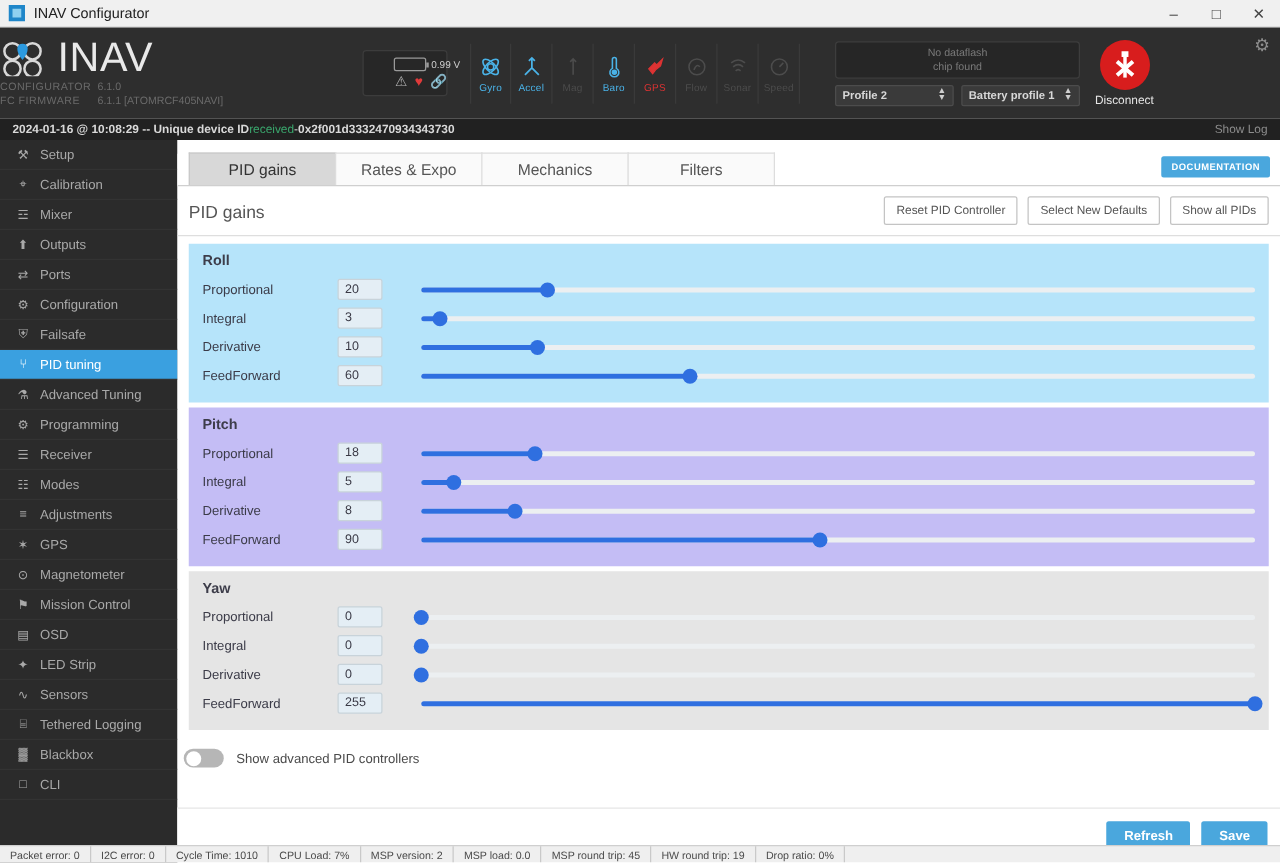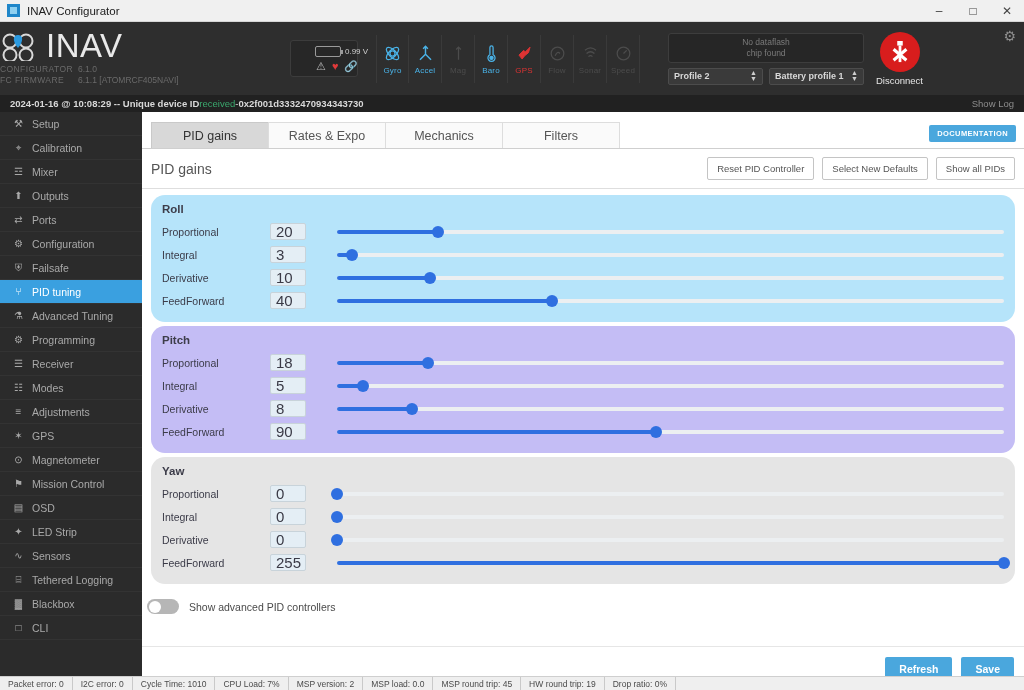--- a/index.html
+++ b/index.html
@@ -160,31 +160,31 @@
   }
   .section-title { font-size: 14px; color: #555; }
   .head-btns { margin-left: auto; display: flex; gap: 8px; }
   .hbtn {
     font-size: 9.5px; color: #555; background: #fff; border: 1px solid #c4c4c4;
     border-radius: 2px; padding: 5px 9px;
   }
 
   .panels { padding: 0 9px; padding-top: 6px; }
 
-  .pid-group { padding: 8px 11px 10px 11px; margin-bottom: 4px; border-radius: 14px; }
+  .pid-group { padding: 8px 11px 10px 11px; margin-bottom: 4px; }
   .pid-group.roll  { background: #b6e4fa; }
   .pid-group.pitch { background: #c4bdf5; }
   .pid-group.yaw   { background: #e5e5e5; }
   .grp-title { font-size: 11.5px; font-weight: bold; color: #3d3d4a; margin-bottom: 5px; }
 
   .pid-row { display: flex; align-items: center; height: 23px; }
   .pid-label { width: 108px; font-size: 10.5px; color: #3b3b48; }
   .pid-input {
     width: 36px; height: 17px; background: #e4eef5; border: 1px solid #c8d3da;
-    border-radius: 2px; font-size: 15px; color: #3a3a46;
+    border-radius: 2px; font-size: 10px; color: #3a3a46;
     display: flex; align-items: center; padding-left: 5px;
   }
   .slider-wrap { flex: 1; margin-left: 31px; position: relative; height: 14px; }
   .track {
     position: absolute; left: 0; right: 0; top: 5px; height: 4px;
     background: #eceff1; border-radius: 2px;
   }
   .fill { position: absolute; left: 0; top: 5px; height: 4px; background: #2f6fe0; border-radius: 2px; }
   .thumb {
     position: absolute; top: 1px; width: 12px; height: 12px; border-radius: 50%;
@@ -533,21 +533,21 @@
             <div class="pid-label">Derivative</div>
             <div class="pid-input">10</div>
             <div class="slider-wrap">
               <div class="track"></div>
               <div class="fill" style="width: 14%;"></div>
               <div class="thumb" style="left: 14%;"></div>
             </div>
           </div>
           <div class="pid-row">
             <div class="pid-label">FeedForward</div>
-            <div class="pid-input">40</div>
+            <div class="pid-input">60</div>
             <div class="slider-wrap">
               <div class="track"></div>
               <div class="fill" style="width: 32.3%;"></div>
               <div class="thumb" style="left: 32.3%;"></div>
             </div>
           </div>
         </div>
         <div class="pid-group pitch">
           <div class="grp-title">Pitch</div>
           <div class="pid-row">

